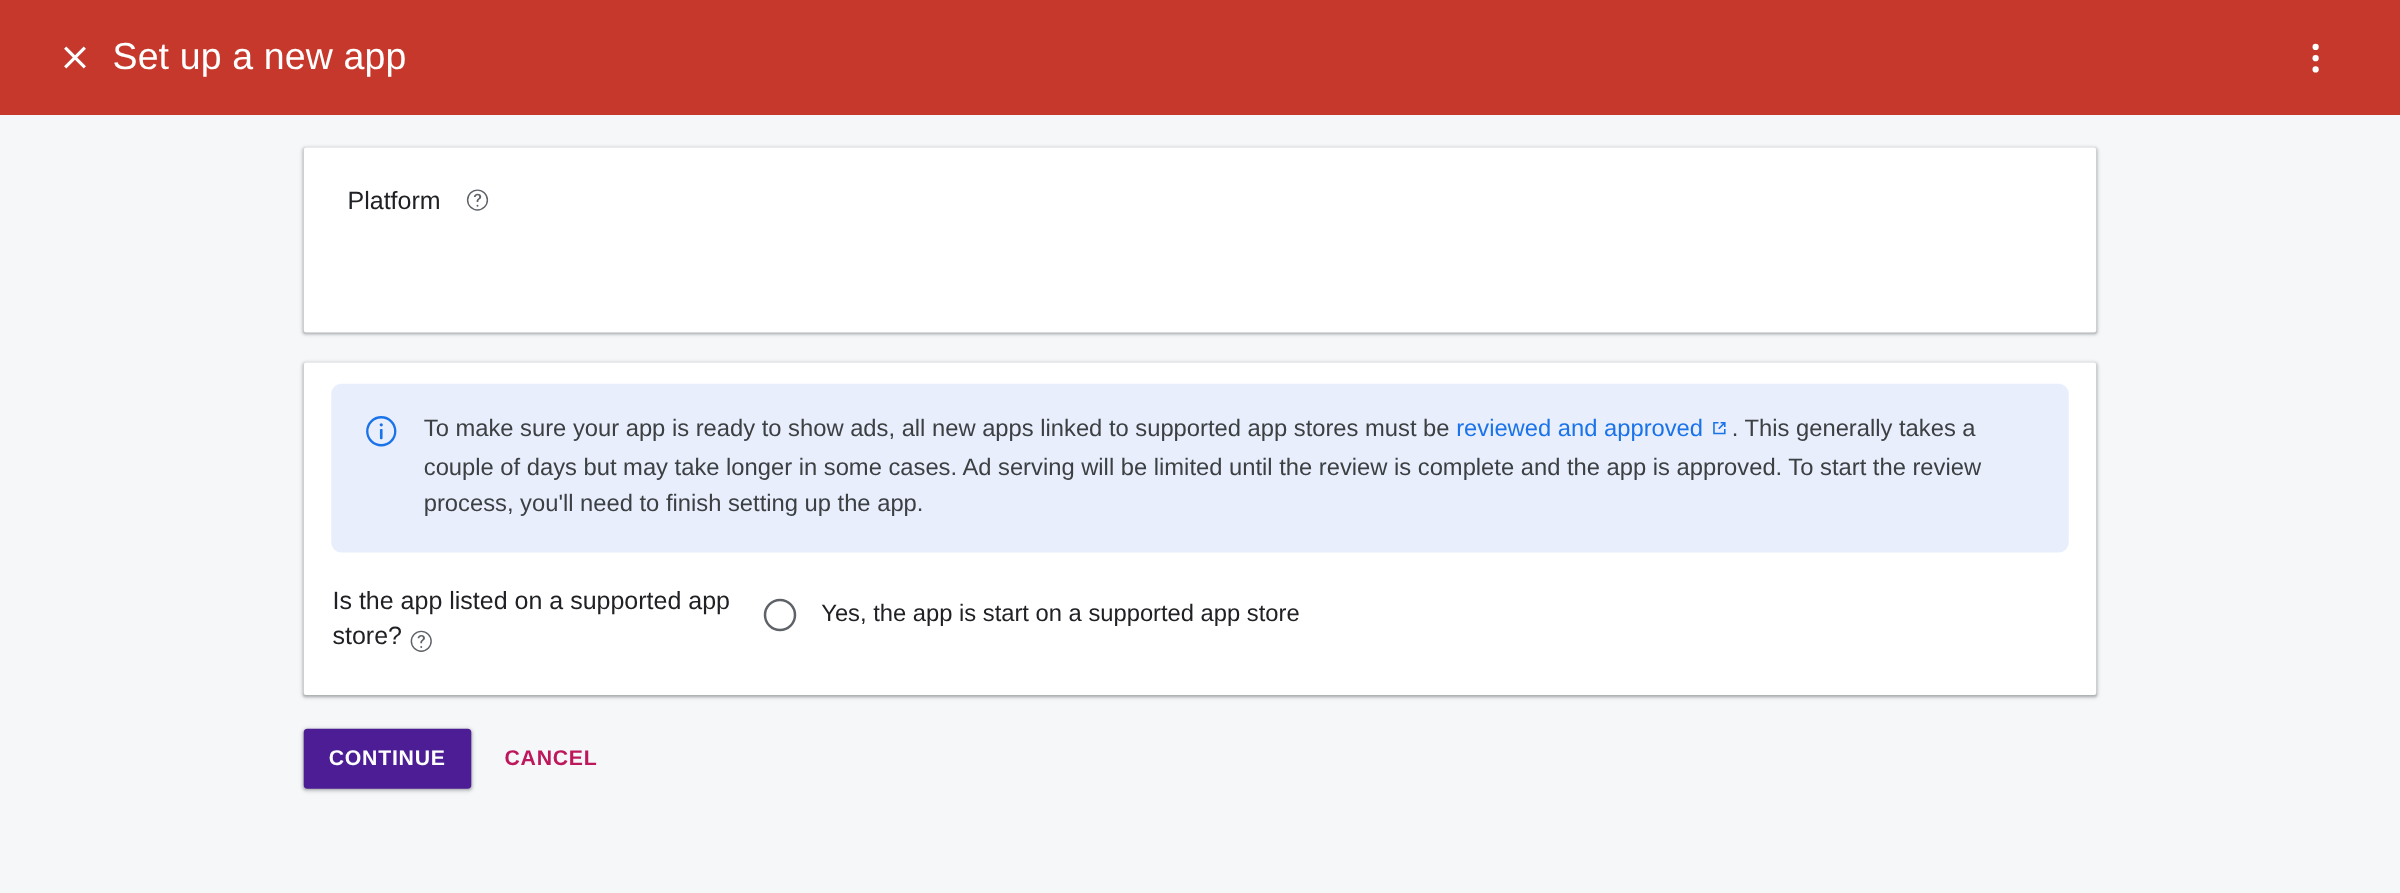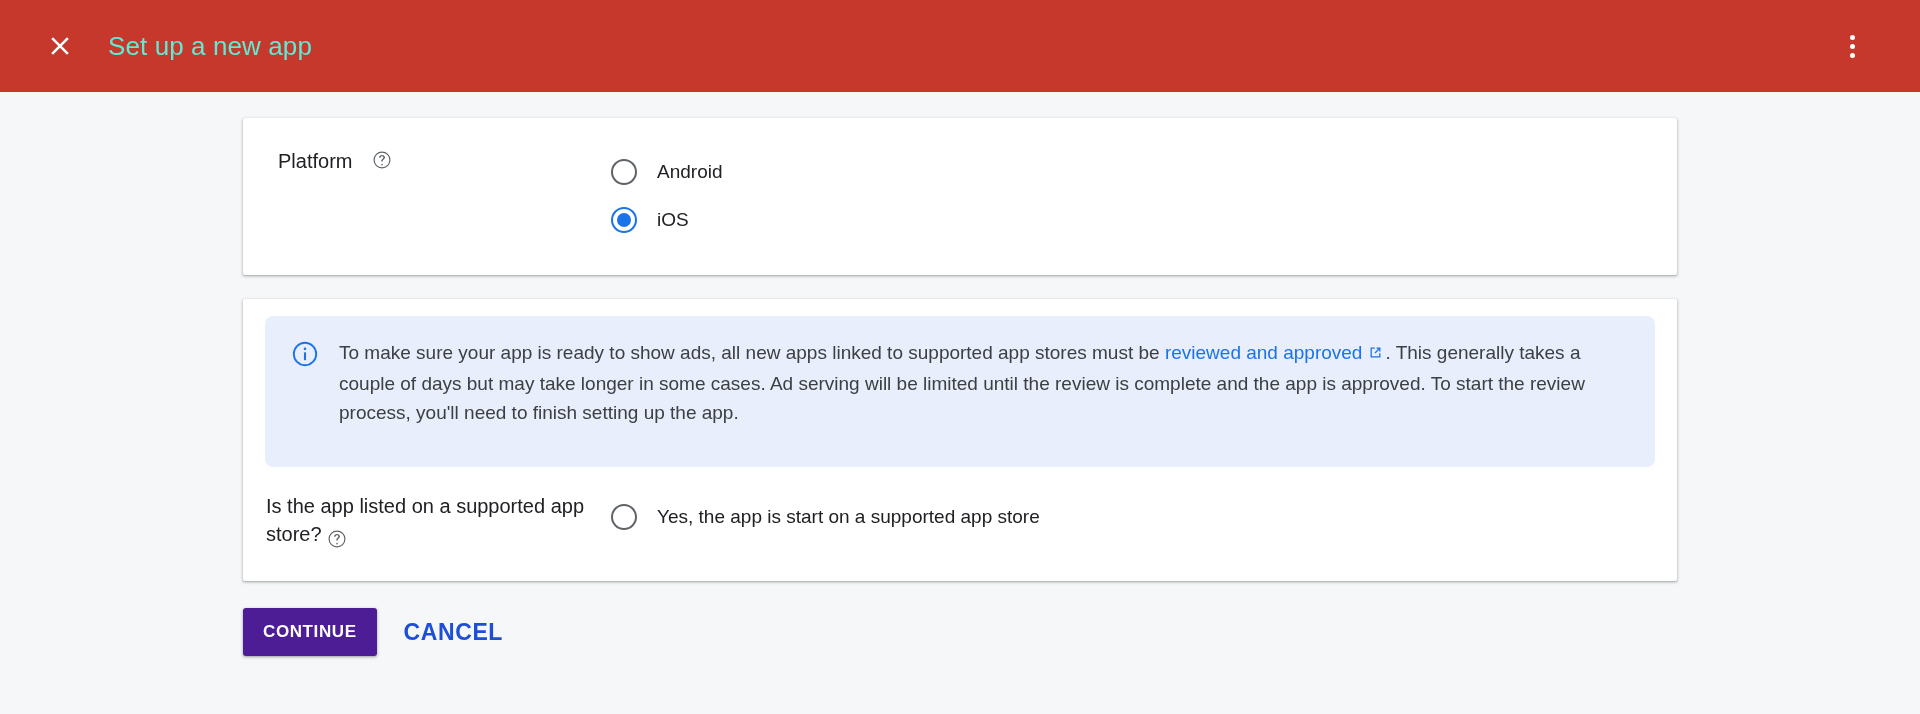--- a/index.html
+++ b/index.html
@@ -35,25 +35,25 @@
     justify-content: center;
     border: none;
     background: transparent;
     cursor: pointer;
     border-radius: 50%;
     flex: 0 0 auto;
   }
   .close-btn svg { display: block; }
 
   .header-title {
-    color: #5eead4;
-    font-size: 26px;
+    color: #ffffff;
+    font-size: 30px;
     font-weight: 400;
     letter-spacing: 0.1px;
-    margin-left: 24px;
+    margin-left: 6px;
     white-space: nowrap;
   }
 
   .header-spacer { flex: 1 1 auto; }
 
   .overflow-btn {
     width: 48px;
     height: 48px;
     display: flex;
     flex-direction: column;
@@ -159,21 +159,21 @@
   }
 
   
   .banner-wrap { padding: 17px 22px 0 22px; }
 
   .info-banner {
     background: #e8eefc;
     border-radius: 8px;
     display: flex;
     align-items: flex-start;
-    padding: 22px 26px 40px 26px;
+    padding: 22px 26px 24px 26px;
   }
 
   .info-icon {
     flex: 0 0 auto;
     margin-top: 2px;
     margin-right: 20px;
   }
 
   .banner-text {
     font-size: 19px;
@@ -229,24 +229,24 @@
     letter-spacing: 0.6px;
     padding: 0 20px;
     height: 48px;
     cursor: pointer;
     box-shadow: 0 1px 2px 0 rgba(60,64,67,0.30),
                 0 1px 3px 1px rgba(60,64,67,0.15);
   }
 
   .btn-text {
     background: transparent;
-    color: #1d4ed8;
+    color: #be185d;
     border: none;
     font-family: "Liberation Sans", sans-serif;
-    font-size: 23px;
+    font-size: 17px;
     font-weight: 700;
     letter-spacing: 0.6px;
     padding: 0 14px;
     height: 48px;
     margin-left: 13px;
     cursor: pointer;
     border-radius: 3px;
   }
 </style>
 </head>
@@ -279,30 +279,20 @@
       <span class="label-text">Platform</span>
       <span class="help-icon">
         <svg width="20" height="20" viewBox="0 0 24 24" aria-hidden="true">
           <circle cx="12" cy="12" r="9.5" fill="none" stroke="#5f6368" stroke-width="1.4"></circle>
           <path d="M12 16.6a.95.95 0 1 0 0 1.9.95.95 0 0 0 0-1.9z" fill="#5f6368"></path>
           <path d="M12 5.9c-1.95 0-3.4 1.3-3.5 3.25h1.75c.07-1.1.76-1.78 1.75-1.78.95 0 1.65.6 1.65 1.5 0 .72-.33 1.14-1.22 1.82-.95.73-1.35 1.4-1.3 2.56l.1.6h1.6v-.5c0-.85.3-1.27 1.25-1.98 1.02-.77 1.47-1.55 1.47-2.6C15.55 7.1 14.1 5.9 12 5.9z" fill="#5f6368"></path>
         </svg>
       </span>
     </div>
 
-    <div class="radio-group">
-      <label class="radio-row">
-        <span class="radio"></span>
-        <span class="radio-label">Android</span>
-      </label>
-      <label class="radio-row">
-        <span class="radio checked"></span>
-        <span class="radio-label">iOS</span>
-      </label>
-    </div>
   </div>
 
   <div class="card">
 
     <div class="banner-wrap">
       <div class="info-banner">
         <span class="info-icon">
           <svg width="28" height="28" viewBox="0 0 24 24" aria-hidden="true">
             <circle cx="12" cy="12" r="9.6" fill="none" stroke="#1a73e8" stroke-width="1.6"></circle>
             <rect x="11.1" y="10.4" width="1.8" height="7" rx="0.6" fill="#1a73e8"></rect>

